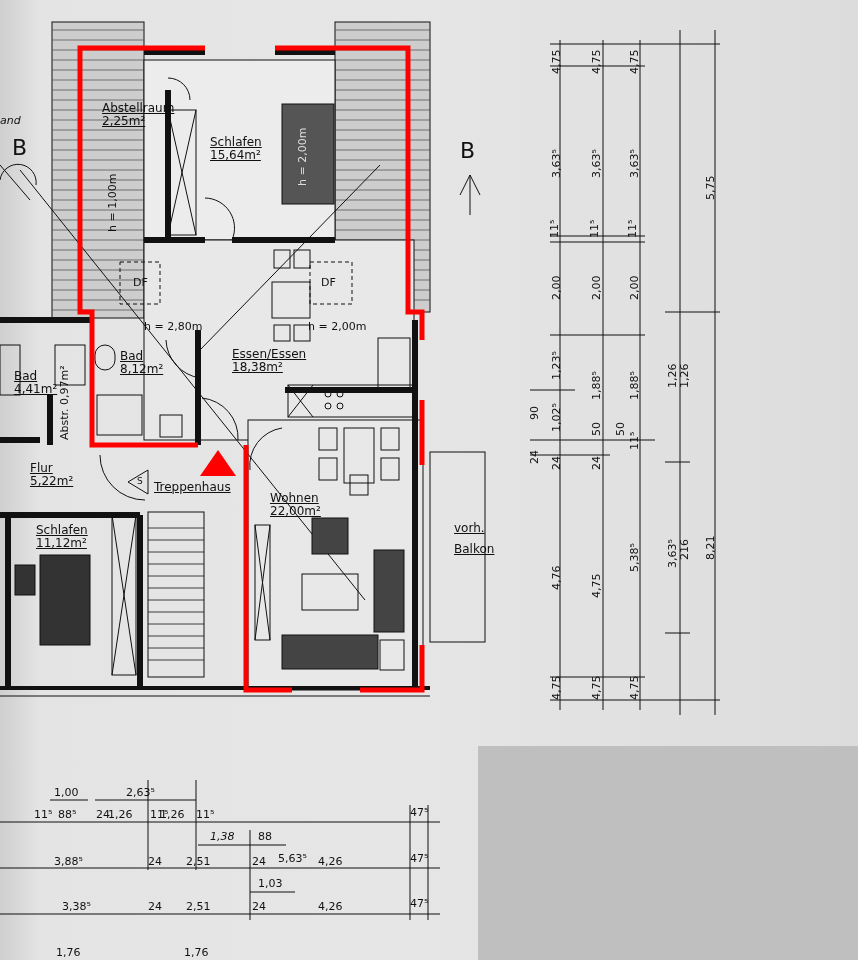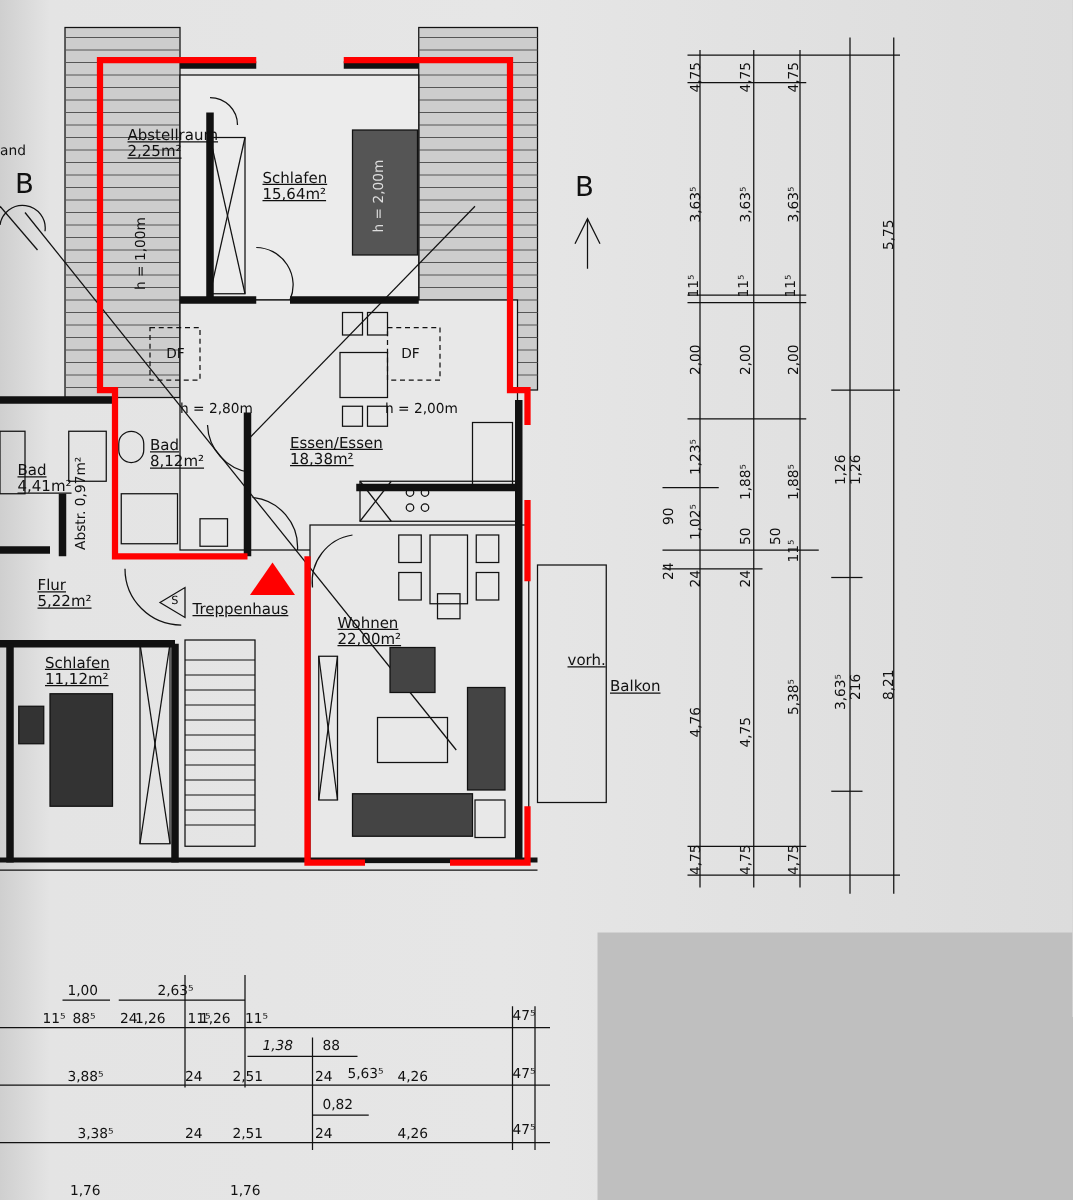--- a/index.html
+++ b/index.html
@@ -276,33 +276,33 @@
 </div>
 <div class="lbl" style="left:36px;top:524px;">
   <span class="name">Schlafen</span>
   <span class="area">11,12m²</span>
 </div>
 <div class="lbl" style="left:154px;top:481px;">
   <span class="name">Treppenhaus</span>
 </div>
 <div class="lbl" style="left:454px;top:522px;">
   <span class="name">vorh.</span>
-  <span class="name" style="margin-top:8px;margin-left:34px;">Balkon</span>
+  <span class="name" style="margin-top:8px;">Balkon</span>
 </div>
 
 <div class="vdim" style="left:106px;top:232px;">h = 1,00m</div>
 <div class="vdim" style="left:296px;top:186px;color:#ddd;">h = 2,00m</div>
 <div class="note" style="left:118px;top:320px;margin-left:26px;">h = 2,80m</div>
 <div class="note" style="left:308px;top:320px;">h = 2,00m</div>
 <div class="note" style="left:133px;top:276px;">DF</div>
 <div class="note" style="left:321px;top:276px;">DF</div>
 <div class="note" style="left:137px;top:476px;font-size:9px;">S</div>
 <div class="bigletter" style="left:460px;top:138px;">B</div>
 <div class="bigletter" style="left:12px;top:135px;">B</div>
-<div class="note" style="left:0px;top:114px;">and</div>
+<div class="note" style="left:0px;top:114px;font-style:italic;">and</div>
 
 <div class="marker" style="left:200px;top:450px;"></div>
 
 <div class="vdim" style="left:550px;top:74px;">4,75</div>
 <div class="vdim" style="left:550px;top:178px;">3,63⁵</div>
 <div class="vdim" style="left:548px;top:238px;">11⁵</div>
 <div class="vdim" style="left:550px;top:300px;">2,00</div>
 <div class="vdim" style="left:550px;top:380px;">1,23⁵</div>
 <div class="vdim" style="left:528px;top:420px;">90</div>
 <div class="vdim" style="left:550px;top:432px;">1,02⁵</div>
@@ -351,21 +351,21 @@
 <div class="dim" style="left:278px;top:852px;">5,63⁵</div>
 <div class="dim" style="left:410px;top:806px;">47⁵</div>
 <div class="dim" style="left:210px;top:830px;font-style:italic;">1,38</div>
 <div class="dim" style="left:258px;top:830px;">88</div>
 <div class="dim" style="left:54px;top:855px;">3,88⁵</div>
 <div class="dim" style="left:148px;top:855px;">24</div>
 <div class="dim" style="left:186px;top:855px;">2,51</div>
 <div class="dim" style="left:252px;top:855px;">24</div>
 <div class="dim" style="left:318px;top:855px;">4,26</div>
 <div class="dim" style="left:410px;top:852px;">47⁵</div>
-<div class="dim" style="left:258px;top:877px;">0,82</div>
+<div class="dim" style="left:258px;top:877px;">1,03</div>
 <div class="dim" style="left:62px;top:900px;">3,38⁵</div>
 <div class="dim" style="left:148px;top:900px;">24</div>
 <div class="dim" style="left:186px;top:900px;">2,51</div>
 <div class="dim" style="left:252px;top:900px;">24</div>
 <div class="dim" style="left:318px;top:900px;">4,26</div>
 <div class="dim" style="left:410px;top:897px;">47⁵</div>
 <div class="dim" style="left:56px;top:946px;">1,76</div>
 <div class="dim" style="left:184px;top:946px;">1,76</div>
 <div class="dim" style="left:310px;top:998px;">1,75</div>
 

